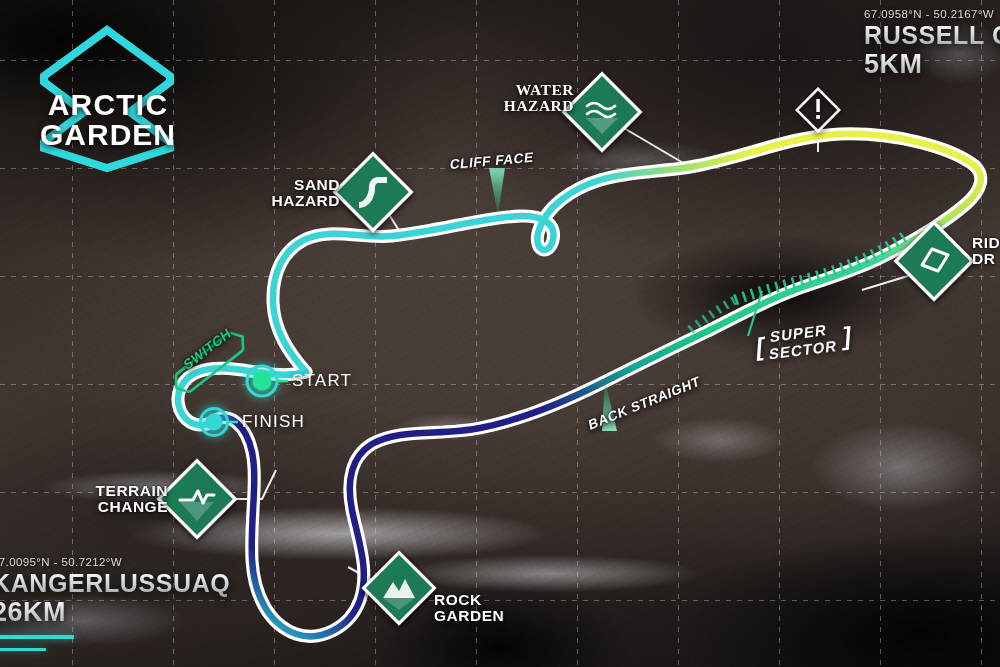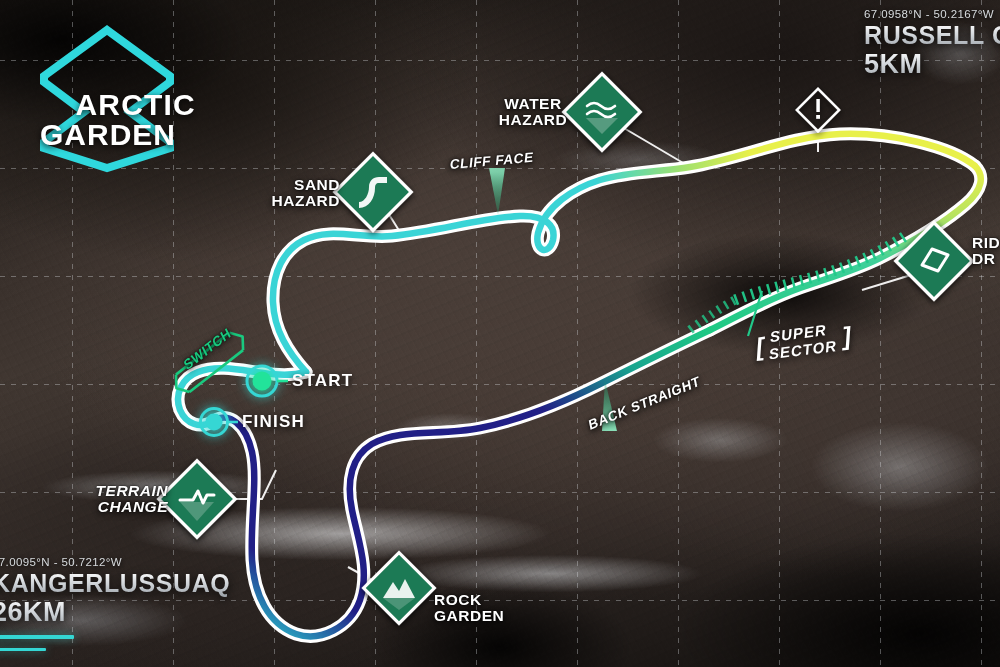--- a/index.html
+++ b/index.html
@@ -48,21 +48,21 @@
     background:repeating-linear-gradient(to right, rgba(226,230,234,.34) 0 5px, rgba(0,0,0,0) 5px 11px); }
   .grid-v { top:0; height:100%; width:1px;
     background:repeating-linear-gradient(to bottom, rgba(226,230,234,.34) 0 5px, rgba(0,0,0,0) 5px 11px); }
 
   
   #trackSvg { position:absolute; inset:0; width:1000px; height:667px; }
 
   
   .logo { position:absolute; left:18px; top:18px; width:178px; height:160px; }
   .logo-x { position:absolute; inset:0; }
-  .logo-word { position:absolute; left:2px; top:72px; width:176px; text-align:right;
+  .logo-word { position:absolute; left:2px; top:72px; width:176px; text-align:center;
     font-size:30px; font-weight:800; color:#fff; letter-spacing:1.2px;
     font-family:"Liberation Sans", sans-serif; line-height:1;
     text-shadow:0 2px 6px rgba(0,0,0,.85); }
   .logo-word2 { position:absolute; left:2px; top:102px; width:176px; text-align:center;
     font-size:30px; font-weight:800; color:#fff; letter-spacing:1px; line-height:1;
     text-shadow:0 2px 6px rgba(0,0,0,.85); }
 
   
   .corner { position:absolute; }
   .corner-coord { font-size:11.5px; font-weight:500; color:#d6dadd; letter-spacing:.4px;
@@ -81,21 +81,21 @@
   .poi { position:absolute; color:#fff; font-weight:800; line-height:1.02;
     letter-spacing:.5px; text-shadow:0 2px 6px rgba(0,0,0,.95), 0 0 2px rgba(0,0,0,.9);
     white-space:pre-line; }
   .poi-lg { font-size:15.5px; }
 
   .skew-lbl { position:absolute; color:#fff; font-weight:800; font-size:13.5px;
     letter-spacing:.6px; white-space:nowrap;
     text-shadow:0 2px 6px rgba(0,0,0,.95), 0 0 3px rgba(0,0,0,.9);
     transform-origin:left center; }
 
-  .pt-lbl { position:absolute; color:#fff; font-weight:700; font-size:17px;
+  .pt-lbl { position:absolute; color:#fff; font-weight:400; font-size:17px;
     letter-spacing:1.2px; white-space:nowrap;
     text-shadow:0 2px 6px rgba(0,0,0,.95); }
 
   .ss-lbl { position:absolute; color:#fff; font-weight:800; font-size:15px;
     letter-spacing:1.1px; line-height:1.12; white-space:pre-line; text-align:left;
     text-shadow:0 2px 6px rgba(0,0,0,.95); }
 
   
   .tl { position:absolute; left:512px; top:479px; font-size:39px; font-weight:800;
     letter-spacing:1.2px; white-space:nowrap; line-height:1; }
@@ -316,23 +316,23 @@
   <div class="corner" style="left:-8px; bottom:16px;">
     <div class="corner-coord">67.0095°N - 50.7212°W</div>
     <div class="corner-place" style="margin-top:3px;">KANGERLUSSUAQ</div>
     <div class="corner-dist" style="margin-top:1px;">26KM</div>
     <div class="bar" style="width:82px;height:4px;margin-top:9px;"></div>
     <div class="bar" style="width:54px;height:3px;margin-top:9px;"></div>
   </div>
 
   <div class="poi poi-lg" style="left:270px; top:177px; text-align:right; width:70px;">SAND
 HAZARD</div>
-  <div class="poi poi-lg" style="left:492px; top:96px; text-align:center; width:82px;">WATER
+  <div class="poi poi-lg" style="left:492px; top:82px; text-align:right; width:82px;font-family:Liberation Serif, serif;">WATER
 HAZARD</div>
-  <div class="poi poi-lg" style="left:72px; top:483px; text-align:right; width:96px;font-style:italic;">TERRAIN
+  <div class="poi poi-lg" style="left:72px; top:483px; text-align:right; width:96px;">TERRAIN
 CHANGE</div>
   <div class="poi poi-lg" style="left:434px; top:579px; text-align:left; width:90px;margin-top:13px;">ROCK
 GARDEN</div>
   <div class="poi poi-lg" style="left:972px; top:235px; text-align:left; width:60px;">RID
 DR</div>
 
   <div class="skew-lbl" style="left:450px; top:157px; transform:rotate(-5deg) skewX(-11deg);">CLIFF FACE</div>
   <div class="skew-lbl" style="left:589px; top:418px; transform:rotate(-22deg) skewX(-11deg);">BACK STRAIGHT</div>
   <div class="skew-lbl" style="left:185px; top:359px; transform:rotate(-38deg) skewX(-11deg); color:#19c97f;">SWITCH</div>
 

